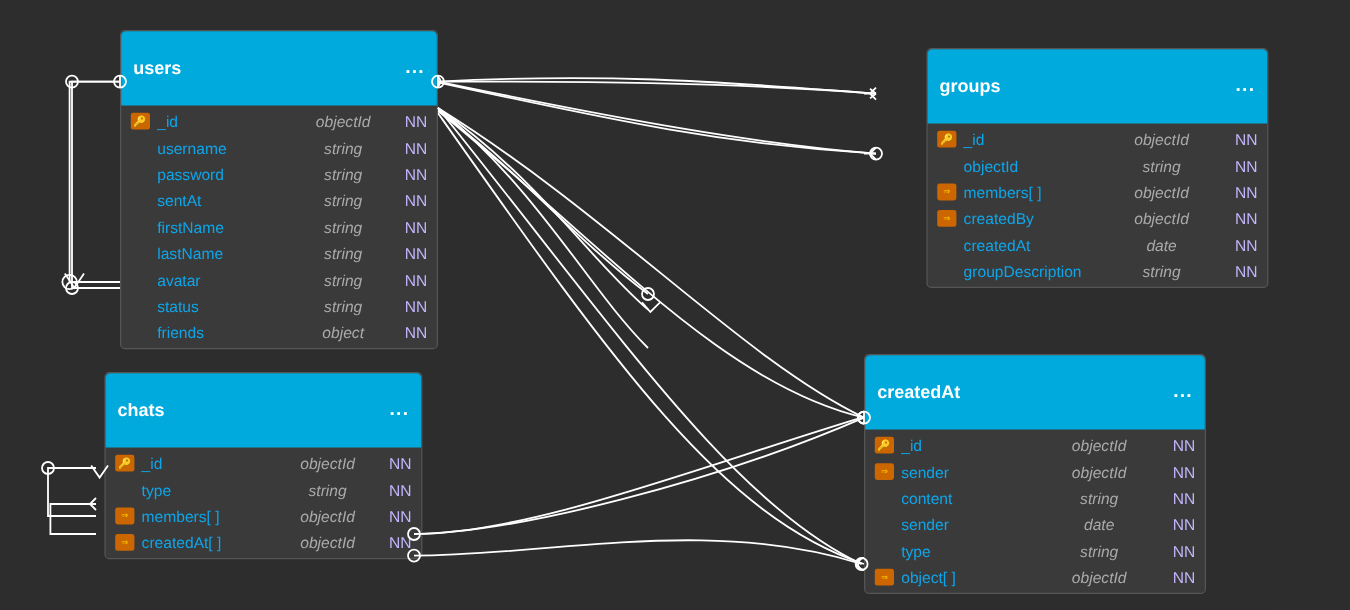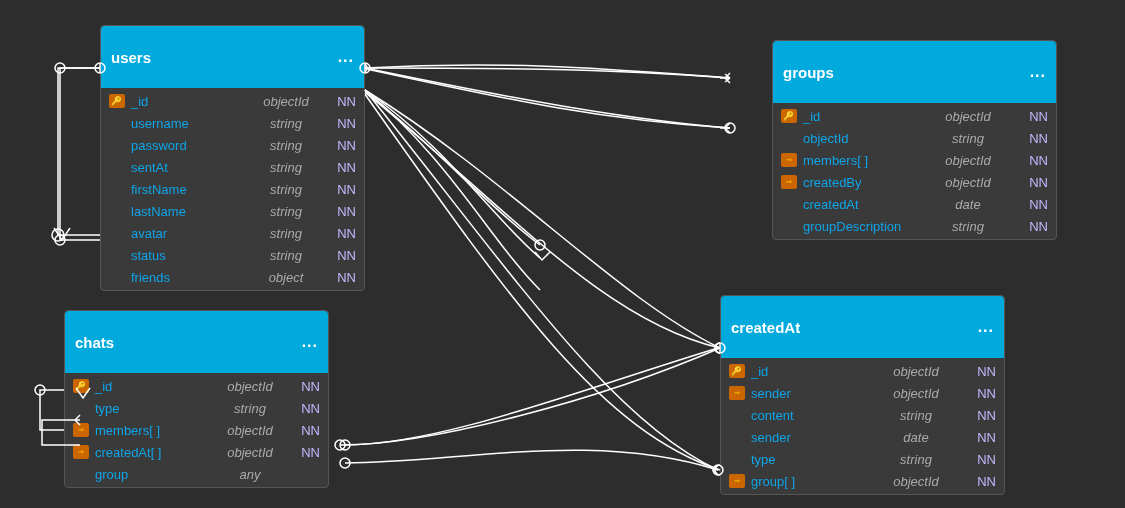--- a/index.html
+++ b/index.html
@@ -217,21 +217,21 @@
     </div>
     <div class="table-row">
       <span class="icon-placeholder"></span>
       <span class="field-name">friends</span>
       <span class="field-type">object</span>
       <span class="field-nn">NN</span>
     </div>
   </div>
 </div>
 
-<div class="table-container" style="left:64px; top:310px; min-width:265px;">
+<div class="table-container" style="left:87px; top:310px; min-width:265px;">
   <div class="table-header">
     <span>chats</span>
     <span class="dots">...</span>
   </div>
   <div class="table-body">
     <div class="table-row">
       <span class="key-icon">🔑</span>
       <span class="field-name">_id</span>
       <span class="field-type">objectId</span>
       <span class="field-nn">NN</span>
@@ -246,26 +246,20 @@
       <span class="fk-icon" style="font-size:7px;">⇒</span>
       <span class="field-name">members[ ]</span>
       <span class="field-type">objectId</span>
       <span class="field-nn">NN</span>
     </div>
     <div class="table-row">
       <span class="fk-icon" style="font-size:7px;">⇒</span>
       <span class="field-name">createdAt[ ]</span>
       <span class="field-type">objectId</span>
       <span class="field-nn">NN</span>
-    </div>
-    <div class="table-row">
-      <span class="icon-placeholder"></span>
-      <span class="field-name">group</span>
-      <span class="field-type">any</span>
-      <span class="field-nn"></span>
     </div>
   </div>
 </div>
 
 <div class="table-container" style="left:772px; top:40px; min-width:285px;">
   <div class="table-header">
     <span>groups</span>
     <span class="dots">...</span>
   </div>
   <div class="table-body">
@@ -339,21 +333,21 @@
       <span class="field-nn">NN</span>
     </div>
     <div class="table-row">
       <span class="icon-placeholder"></span>
       <span class="field-name">type</span>
       <span class="field-type">string</span>
       <span class="field-nn">NN</span>
     </div>
     <div class="table-row">
       <span class="fk-icon" style="font-size:7px;">⇒</span>
-      <span class="field-name">group[ ]</span>
+      <span class="field-name">object[ ]</span>
       <span class="field-type">objectId</span>
       <span class="field-nn">NN</span>
     </div>
   </div>
 </div>
 
 <svg style="position:absolute;top:0;left:0;width:1125px;height:508px;pointer-events:none;">
   <defs>
     <marker id="crow-foot-many" markerWidth="8" markerHeight="8" refX="6" refY="4" orient="auto">
       <path d="M 6,0 L 0,4 L 6,8" stroke="white" fill="none" stroke-width="1.5"></path>

